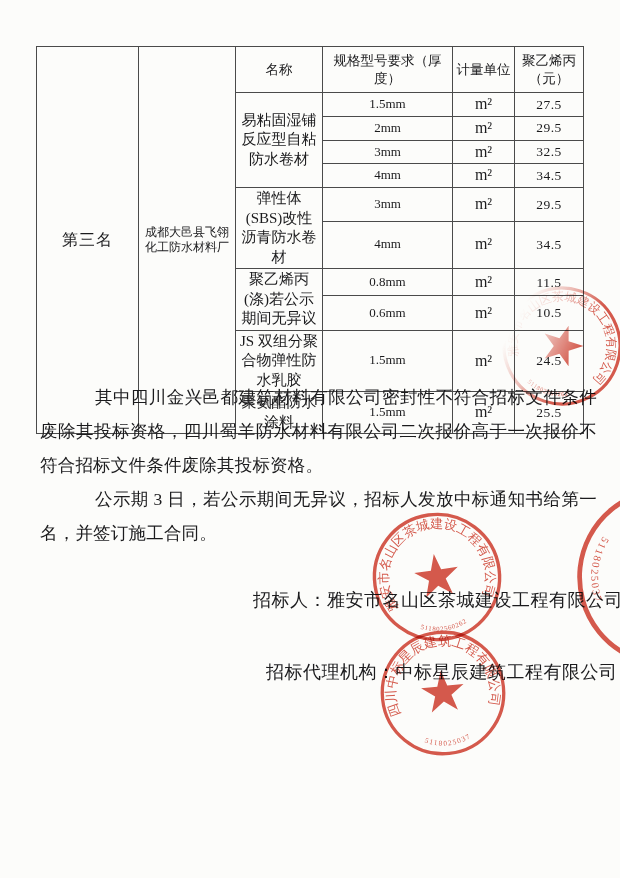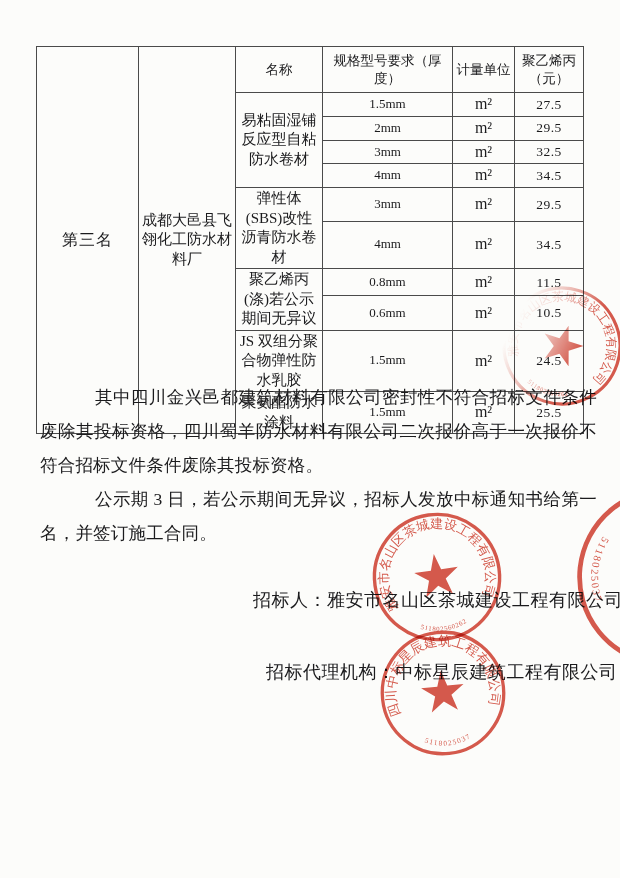--- a/index.html
+++ b/index.html
@@ -14,21 +14,21 @@
     position:absolute;left:36px;top:46px;
     border-collapse:collapse;table-layout:fixed;width:547px;
     font-size:13px;
   }
   table.bid td{
     border:1px solid #4a4a4a;text-align:center;vertical-align:middle;
     padding:1px 3px;line-height:1.3;color:#1b1b1d;overflow:hidden;
   }
   td.th{font-size:13.5px;line-height:1.45;}
   td.c-rank{font-size:16px;letter-spacing:1px;}
-  td.c-company{font-size:15px;line-height:1.55;padding:2px 10px;}
+  td.c-company{font-size:12px;line-height:1.55;padding:2px 10px;}
   td.c-name{font-size:15px;line-height:1.5;padding:2px 5px;}
   td.c-price{font-size:13.5px;letter-spacing:.5px;margin-left:26px;}
   td.c-unit{font-size:16px;}
   td.vt{vertical-align:top;padding-top:3px;}
   
   .body-text{
     position:absolute;left:40px;top:380px;width:557px;
     font-size:17.5px;line-height:34px;text-align:justify;
     letter-spacing:.2px;
   }

